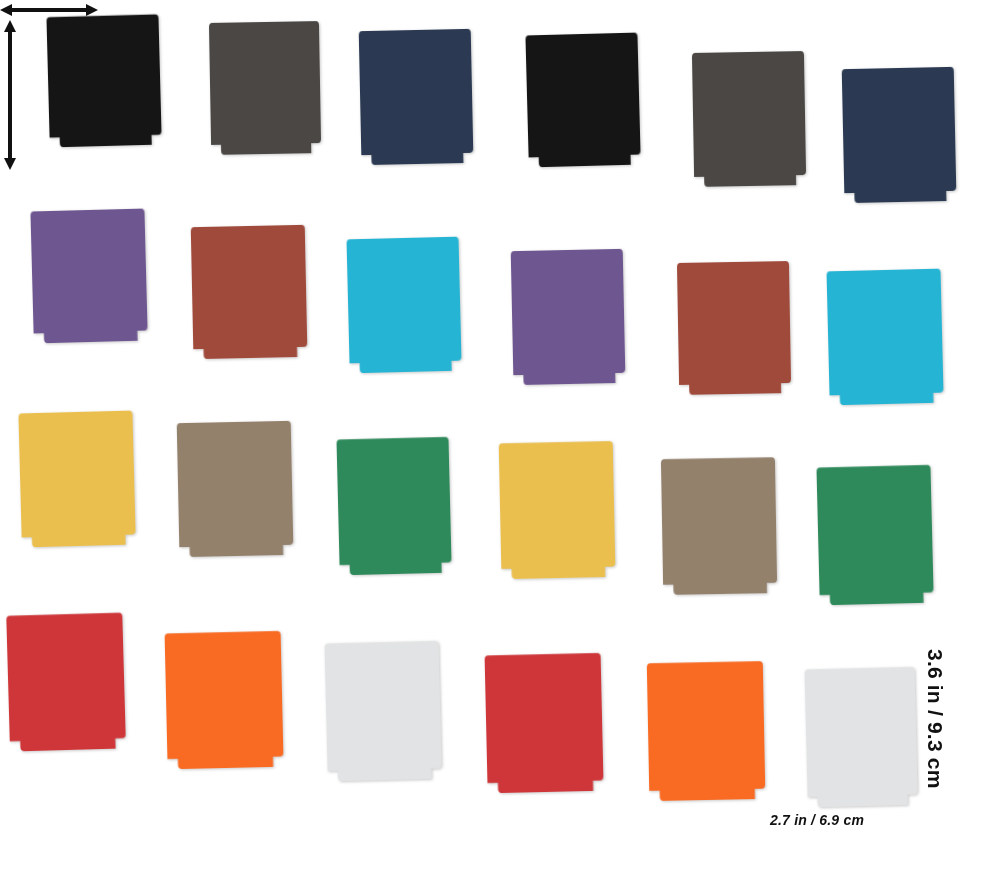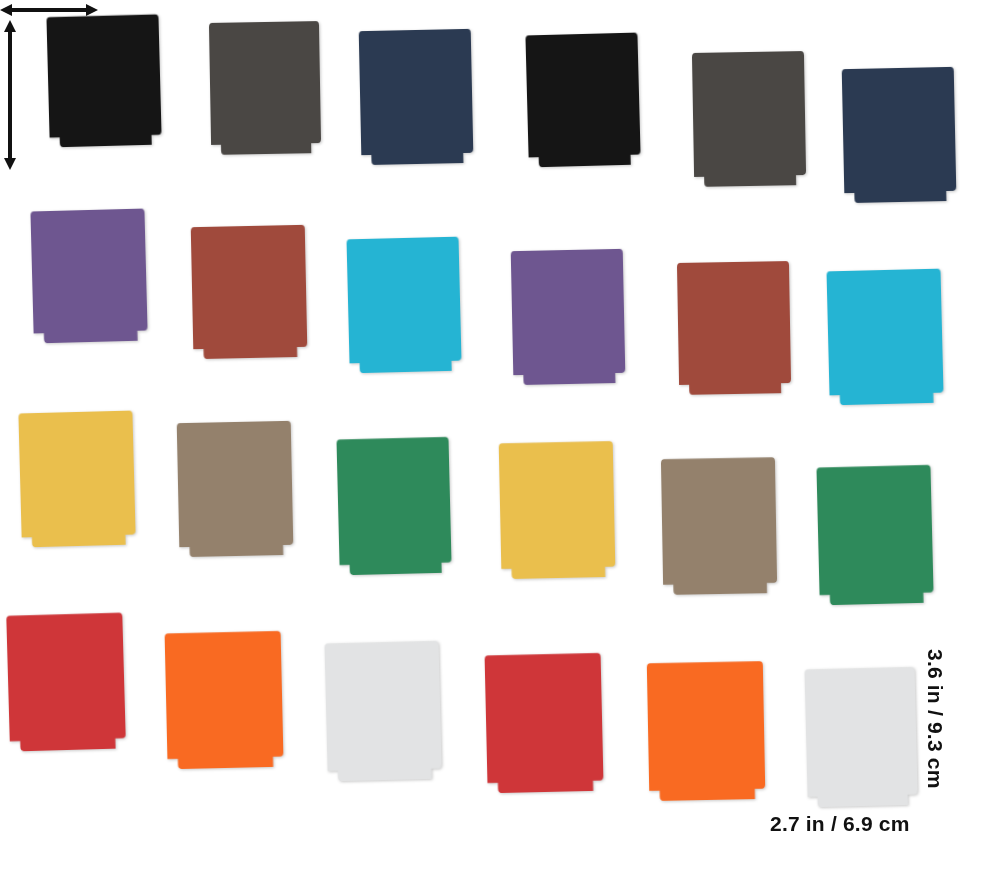--- a/index.html
+++ b/index.html
@@ -19,21 +19,22 @@
   .card svg{display:block;width:100%;height:100%;overflow:visible;}
   .dim-label{
     position:absolute;
     color:#111;
     font-weight:700;
     letter-spacing:.2px;
     white-space:nowrap;
   }
   #dim-width-label{
     left:770px;top:812px;
-    font-size:21px;
+    font-size:14px;
+    font-style:italic;
   }
   #dim-height-label{
     left:947px;top:649px;
     font-size:21px;
     transform-origin:0 0;
     transform:rotate(90deg);
   }
   #dim-width-arrow{left:798px;top:818px;width:98px;height:20px;}
   #dim-height-arrow{left:922px;top:660px;width:20px;height:150px;}
 </style>

